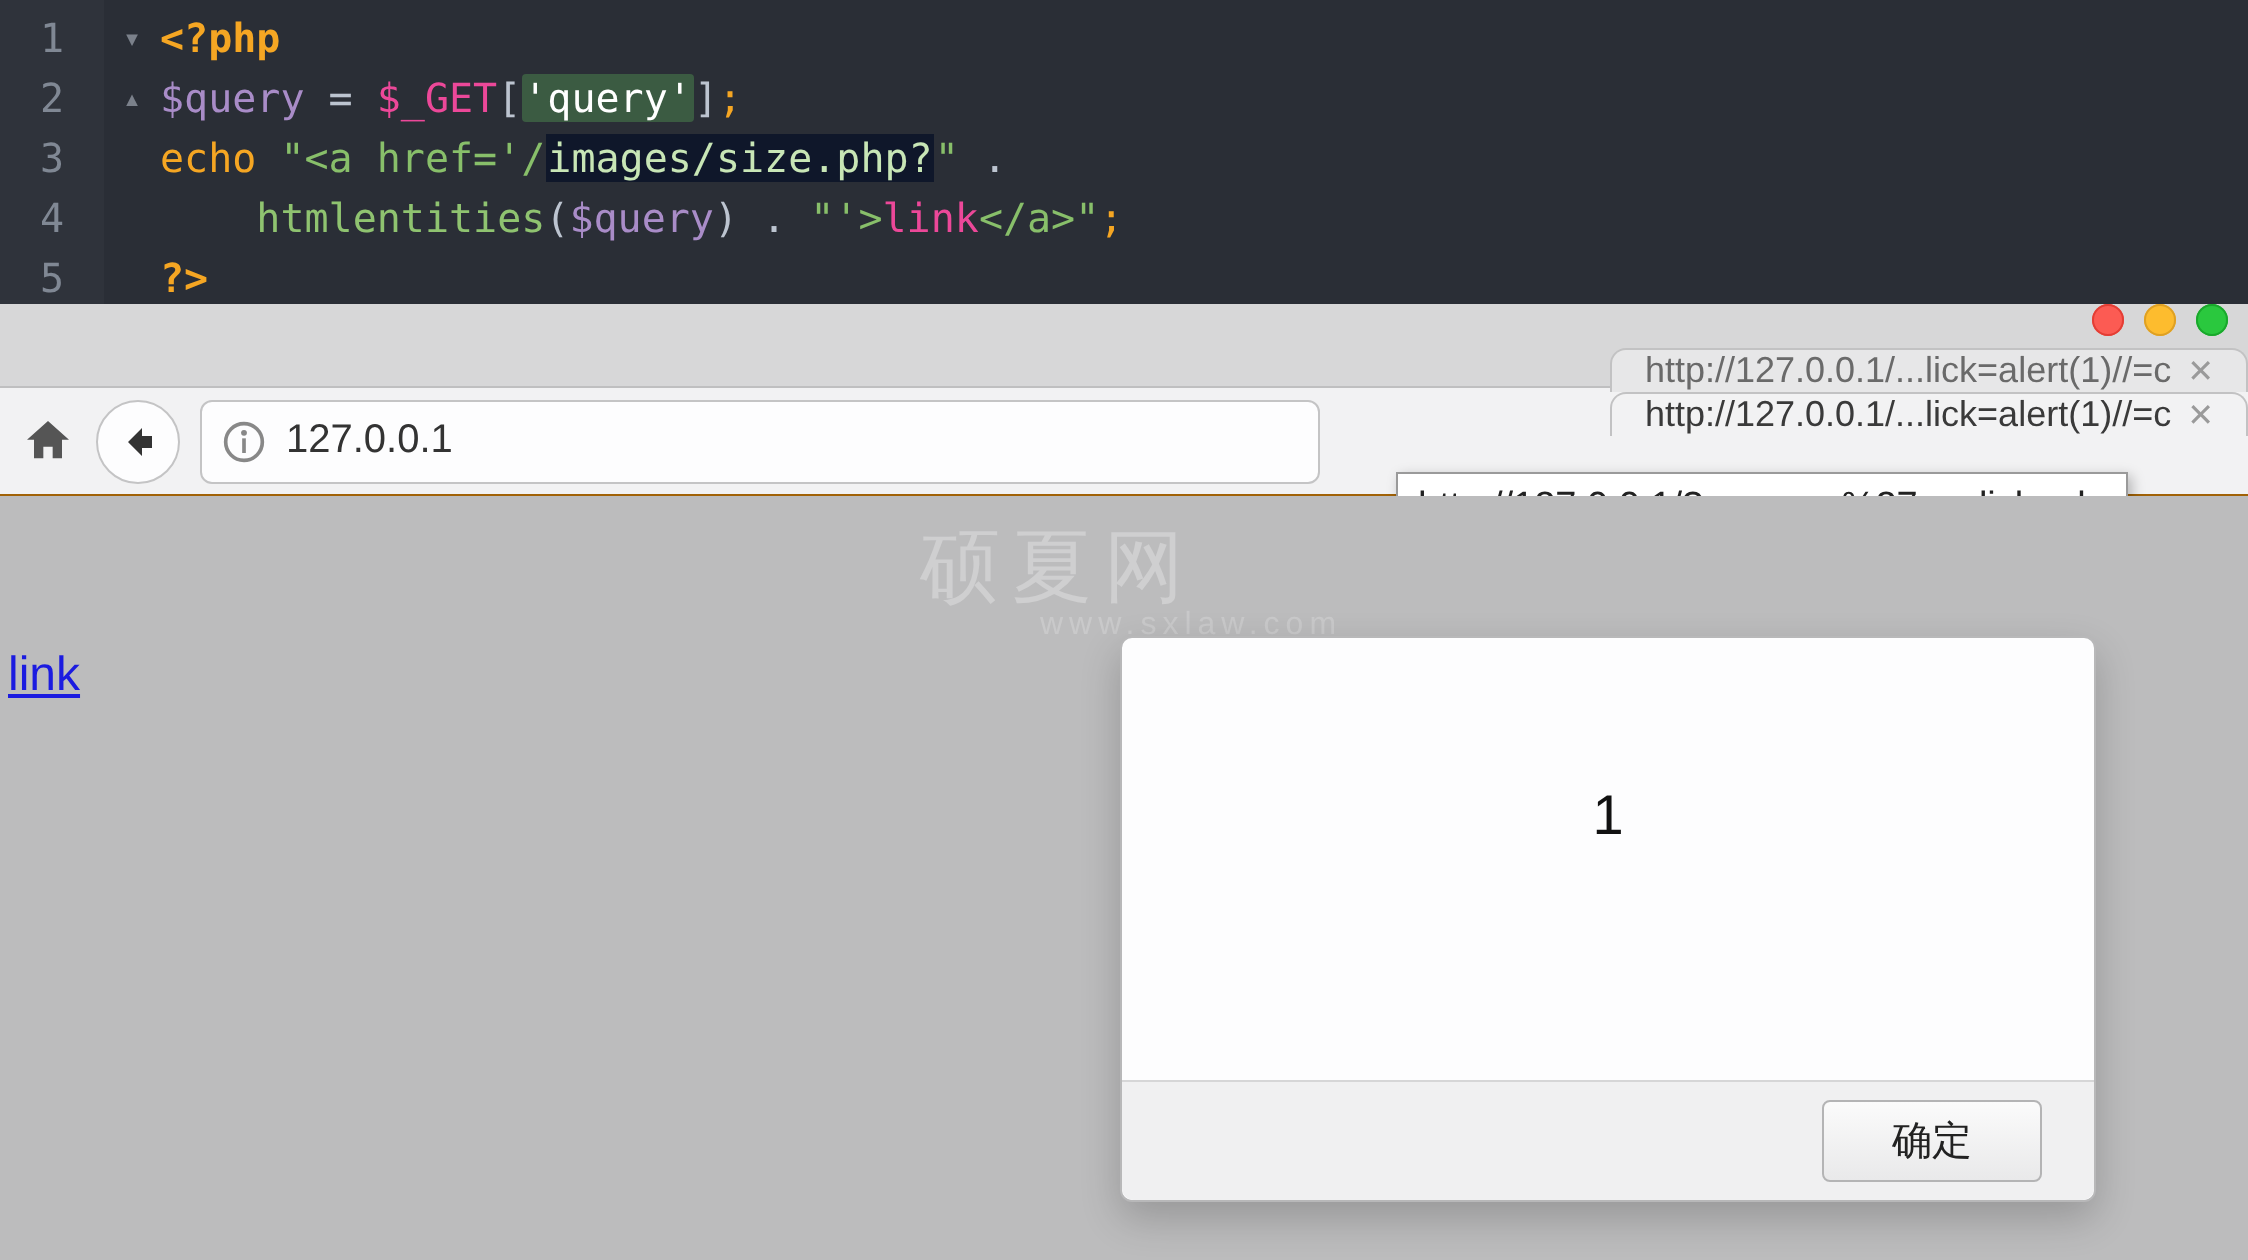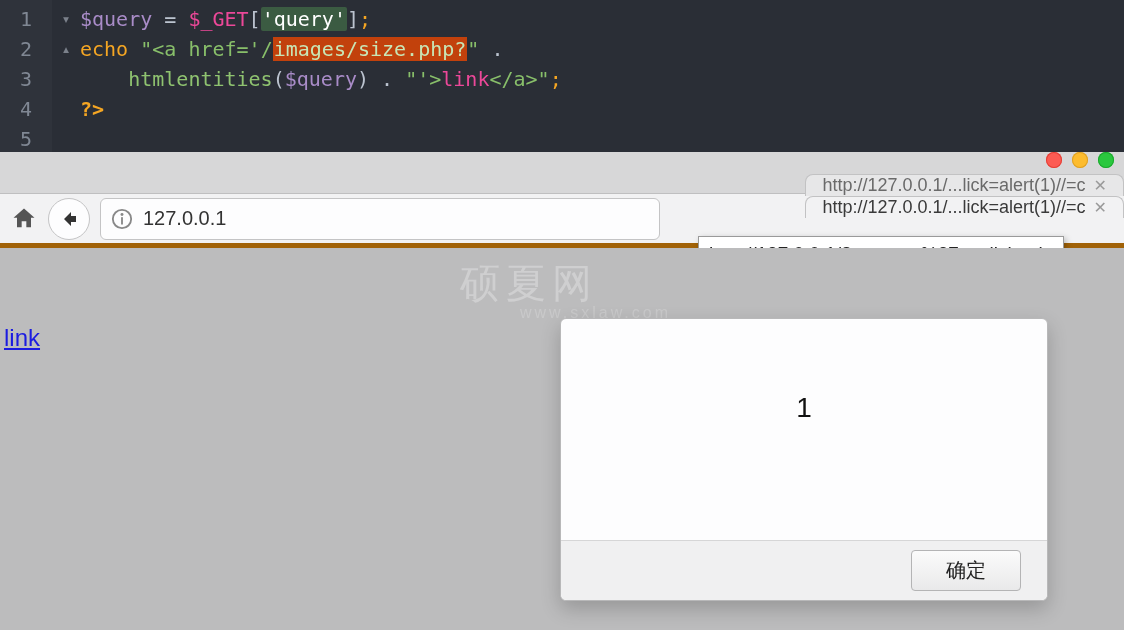--- a/index.html
+++ b/index.html
@@ -15,37 +15,37 @@
 .code pre { font:20px/30px Menlo, Consolas, monospace; white-space:pre; }
 .tk-tag   { color:#f5a623; font-weight:bold; }
 .tk-var   { color:#a98cc8; }
 .tk-assign{ color:#bcc4d0; }
 .tk-glob  { color:#ec4899; }
 .tk-brack { color:#bcc4d0; }
 .tk-sel   { background:#3b5b42; color:#ffffff; border-radius:2px; padding:0 1px; }
 .tk-term  { color:#f5a623; }
 .tk-kw    { color:#f5a623; font-weight:normal; }
 .tk-str   { color:#88bf6a; }
-.tk-fnsel { background:#c2410c; color:#c8e6b6; padding:0 1px; }
+.tk-fnsel { background:#0f172a; color:#c8e6b6; padding:0 1px; }
 .tk-fn    { color:#8fc370; }
 
 
 .browser { position:relative; background:#e0e0e1; height:478px; }
 .tabbar { display:flex; align-items:flex-end; height:42px; padding-left:6px; background:#d7d7d8; border-bottom:1px solid #bfbfc0;flex-direction:column; }
 .traffic { display:flex; gap:10px; align-items:center; padding:0 10px 6px 6px; }
 .tl { width:16px; height:16px; border-radius:50%; }
 .tl.red   { background:#fc5b53; box-shadow: inset 0 0 0 1px #e33e35; }
 .tl.yellow{ background:#fdbc2e; box-shadow: inset 0 0 0 1px #dea024; }
 .tl.green { background:#2ac83e; box-shadow: inset 0 0 0 1px #1aa82c; }
 .tab { position:relative; display:flex; align-items:center; gap:8px; height:38px; padding:0 16px; font-size:18px; color:#6a6a6a; border:1px solid #c2c2c3; border-bottom:none; border-radius:8px 8px 0 0; margin-left:4px; background:#e7e7e8; }
 .tab.active { background:#f2f2f3; color:#3a3a3a; z-index:2; }
 .tab .close { color:#9a9a9a; font-size:16px; }
 .newtab { padding:0 12px; color:#7a7a7a; font-size:26px; align-self:center; }
 
-.toolbar { display:flex; align-items:center; height:54px; background:#f2f2f3; border-bottom:5px solid #a16207; padding:0 10px; gap:10px; }
+.toolbar { display:flex; align-items:center; height:54px; background:#f2f2f3; border-bottom:1px solid #a16207; padding:0 10px; gap:10px; }
 .home-ico svg, .back-ico svg, .info-ico svg { display:block; }
 .circle-btn { width:42px; height:42px; border-radius:50%; border:1px solid #c4c4c5; background:#fdfdfe; display:flex; align-items:center; justify-content:center; }
 .addr { flex:1; height:42px; border:1px solid #c4c4c5; border-radius:6px; background:#fdfdfe; display:flex; align-items:center; padding:0 10px; gap:10px; font-size:20px; color:#3a3a3a; max-width:560px; }
 .addr .host{ color:#333; }
 .addr .path{ color:#8a8a8b; }
 
 .tooltip { position:absolute; top:84px; left:698px; background:#fff; border:1px solid #9a9a9a; padding:6px 10px; font-size:19px; color:#222; box-shadow:2px 2px 6px rgba(0,0,0,.25); white-space:nowrap; }
 
 .page { position:relative; background:#bcbcbd; height:382px; }
 .watermark { position:absolute; top:8px; left:460px; color:#cfcfd0; font-size:40px; letter-spacing:6px; font-weight:500; pointer-events:none; }
@@ -69,20 +69,21 @@
     <div class="ln">5</div>
   </div>
   <div class="fold">
     <div class="twisty">▾</div>
     <div class="twisty"></div>
       <div class="twisty"></div>
       <div class="twisty"></div>
     <div class="twisty">▴</div>
   </div>
   <div class="code">
+    <pre><span class="tk-tag">&lt;?php</span></pre>
     <pre><span class="tk-var">$query</span><span class="tk-assign"> = </span><span class="tk-glob">$_GET</span><span class="tk-brack">[</span><span class="tk-sel">'query'</span><span class="tk-brack">]</span><span class="tk-term">;</span></pre>
     <pre><span class="tk-kw">echo</span><span> </span><span class="tk-str">"&lt;a href='/</span><span class="tk-fnsel">images/size.php?</span><span class="tk-str">"</span><span class="tk-assign"> .</span></pre>
     <pre><span>    </span><span class="tk-fn">htmlentities</span><span class="tk-brack">(</span><span class="tk-var">$query</span><span class="tk-brack">)</span><span class="tk-assign"> . </span><span class="tk-str">"'&gt;</span><span class="tk-glob">link</span><span class="tk-str">&lt;/a&gt;"</span><span class="tk-term">;</span></pre>
     <pre><span class="tk-tag">?&gt;</span></pre>
   </div>
 </div>
 
 <div class="browser">
   <div class="tabbar">
     <div class="traffic">

